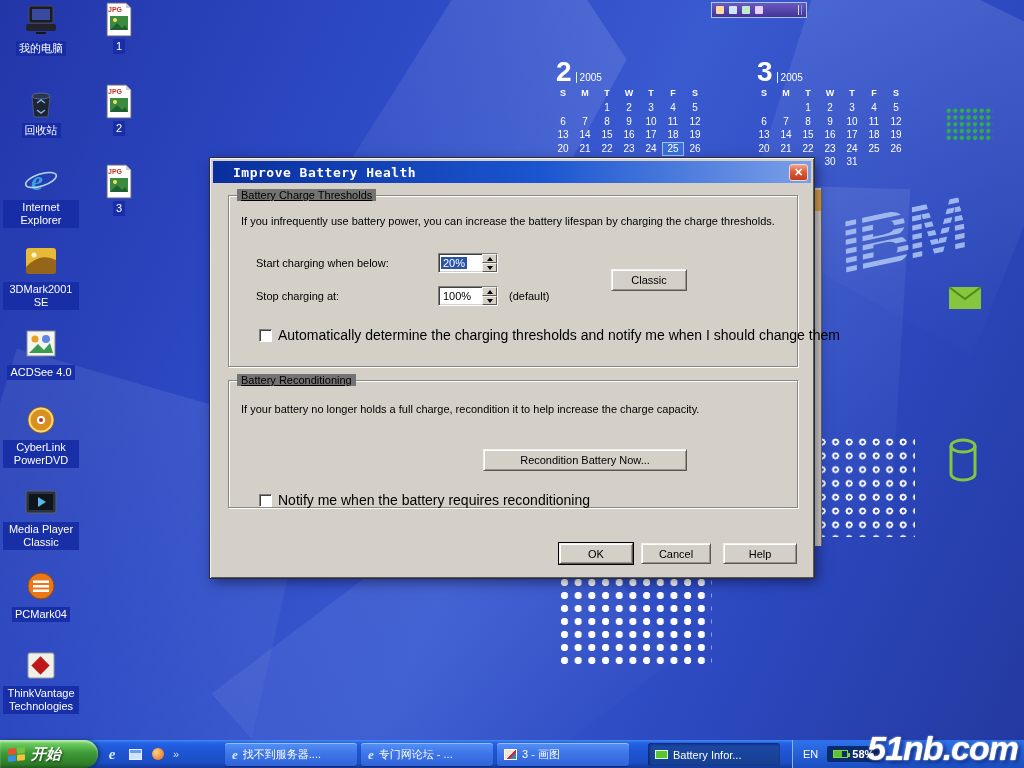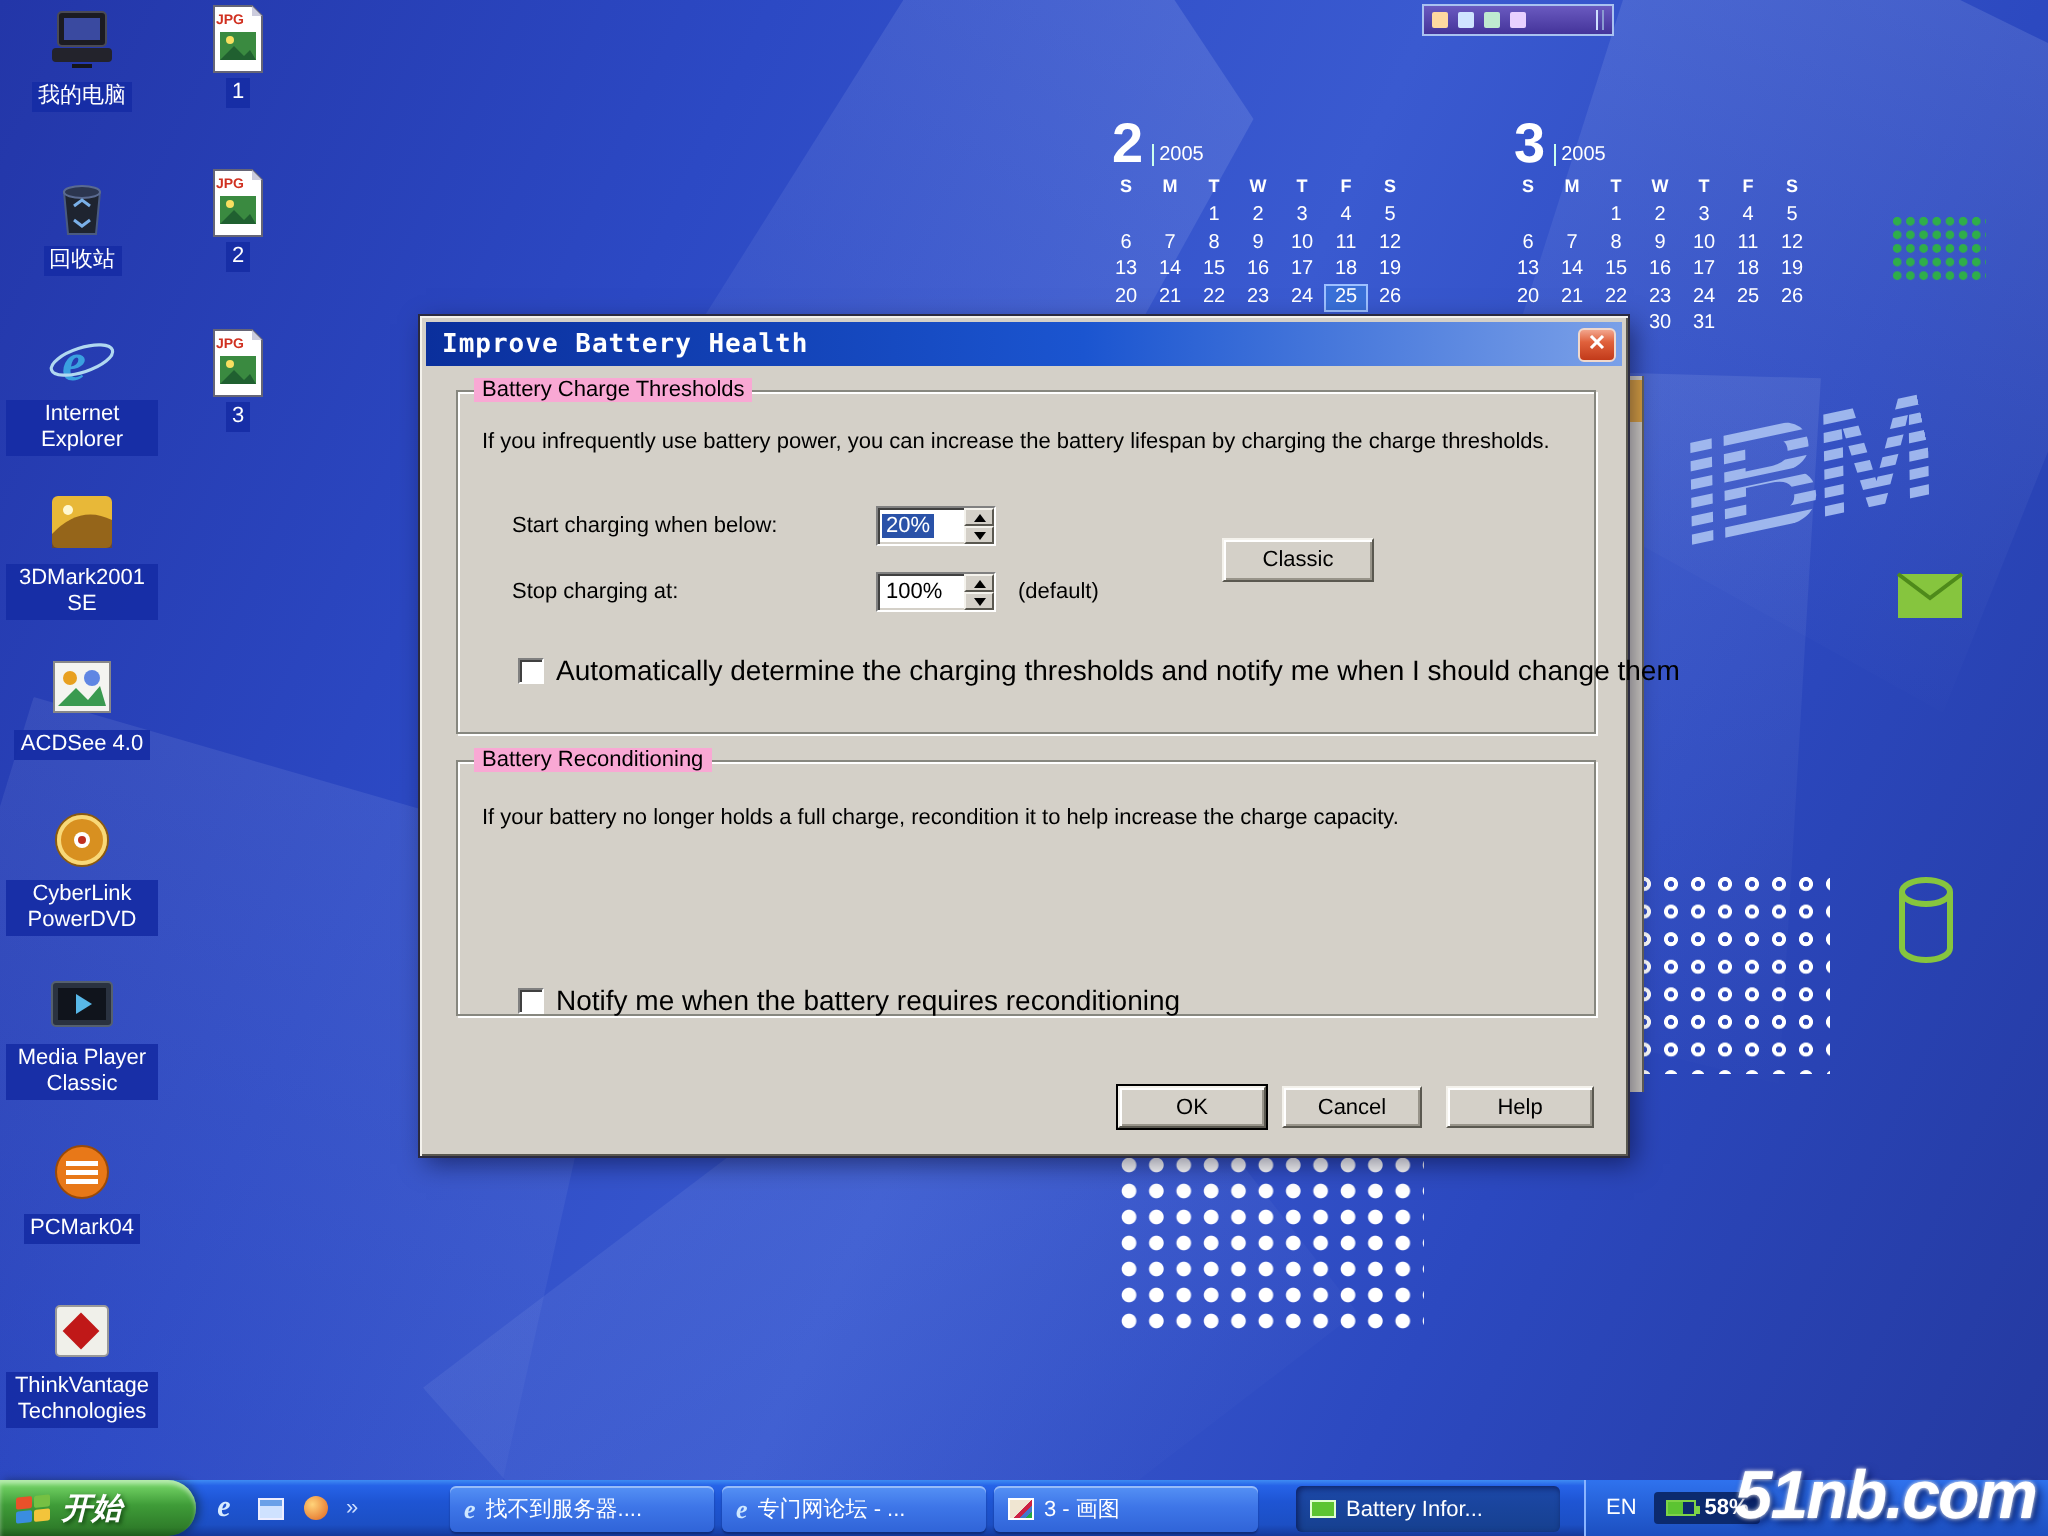--- a/index.html
+++ b/index.html
@@ -40,27 +40,27 @@
   .ic{width:36px;height:34px;margin:0 auto;}
   .dlabel{margin-top:2px;font-size:11px;color:#fff;background:rgba(22,44,165,.92);padding:1px 3px;display:inline-block;line-height:1.2;max-width:76px;text-align:center;}
   
   .behind{position:absolute;left:812px;top:188px;width:10px;height:358px;background:#d4d0c8;border-right:1px solid #6a665c;z-index:40;}
   .behind .tan{position:absolute;left:0;top:2px;width:100%;height:21px;background:#dda342;}
   
   .dialog{position:absolute;left:210px;top:158px;width:604px;height:420px;background:#d4d0c8;z-index:50;
     box-shadow:inset 1px 1px 0 #f4f2ec,inset -1px -1px 0 #5a5850,0 0 0 1px #2a2a40,3px 4px 12px rgba(0,0,30,.5);
     font-size:11px;color:#000;}
   .titlebar{position:absolute;left:3px;top:3px;width:598px;height:22px;display:flex;align-items:center;
-    background:linear-gradient(to right,#0a2f9c,#1b55d0 55%,#7aa0e8);padding:0 3px 0 8px;}
+    background:linear-gradient(to right,#0a2f9c,#1b55d0 55%,#7aa0e8);padding:0 3px 0 20px;}
   .titletext{color:#fff;font-family:"DejaVu Sans Mono",monospace;font-weight:bold;font-size:13px;letter-spacing:.5px;}
   .closebtn{margin-left:auto;width:19px;height:17px;border-radius:3px;border:1px solid #f0d8cc;
     background:linear-gradient(#f2a58c,#e0613c 40%,#c23a1a);color:#fff;font-size:11px;font-weight:bold;
     display:flex;align-items:center;justify-content:center;cursor:pointer;line-height:1;}
   .group{position:absolute;border:1px solid #87877f;box-shadow:inset 1px 1px 0 #fff,1px 1px 0 #fff;}
-  .grouplabel{position:absolute;top:-7px;left:8px;background:#f9a8d4;padding:0 4px;font-size:11px;}
+  .grouplabel{position:absolute;top:-7px;left:8px;background:#737373;padding:0 4px;font-size:11px;text-decoration:underline;}
   .dtext{position:absolute;white-space:nowrap;font-size:11px;}
   .spin{position:absolute;width:60px;height:20px;background:#fff;border:1px solid;border-color:#808080 #fff #fff #808080;
     box-shadow:inset 1px 1px 0 #404040,inset -1px -1px 0 #d4d0c8;display:flex;align-items:center;}
   .spinval{font-size:11px;padding:0 2px;margin-left:2px;}
   .spinval.sel{background:#2a52a8;color:#fff;}
   .spinbtns{margin-left:auto;width:15px;height:100%;display:flex;flex-direction:column;}
   .sb{flex:1;background:#d4d0c8;border:1px solid;border-color:#f4f2ec #5a5850 #5a5850 #f4f2ec;
     display:flex;align-items:center;justify-content:center;cursor:pointer;}
   .tri-up{width:0;height:0;border-left:3px solid transparent;border-right:3px solid transparent;border-bottom:4px solid #000;}
   .tri-dn{width:0;height:0;border-left:3px solid transparent;border-right:3px solid transparent;border-top:4px solid #000;}
@@ -426,20 +426,21 @@
 
       <div class="cbrow" style="left:30px;top:131px">
         <span class="cb"></span>
         <span class="cblabel">Automatically determine the charging thresholds and notify me when I should change them</span>
       </div>
     </div>
 
     <div class="group" style="left:18px;top:222px;width:570px;height:128px">
       <span class="grouplabel">Battery Reconditioning</span>
       <span class="dtext" style="left:12px;top:22px">If your battery no longer holds a full charge, recondition it to help increase the charge capacity.</span>
+      <div class="xbtn" style="left:254px;top:68px;width:204px;height:22px">Recondition Battery Now...</div>
       <div class="cbrow" style="left:30px;top:111px">
         <span class="cb"></span>
         <span class="cblabel">Notify me when the battery requires reconditioning</span>
       </div>
     </div>
 
     <div class="xbtn default" style="left:349px;top:385px;width:74px;height:21px">OK</div>
     <div class="xbtn" style="left:431px;top:385px;width:70px;height:21px">Cancel</div>
     <div class="xbtn" style="left:513px;top:385px;width:74px;height:21px">Help</div>
   </div>

